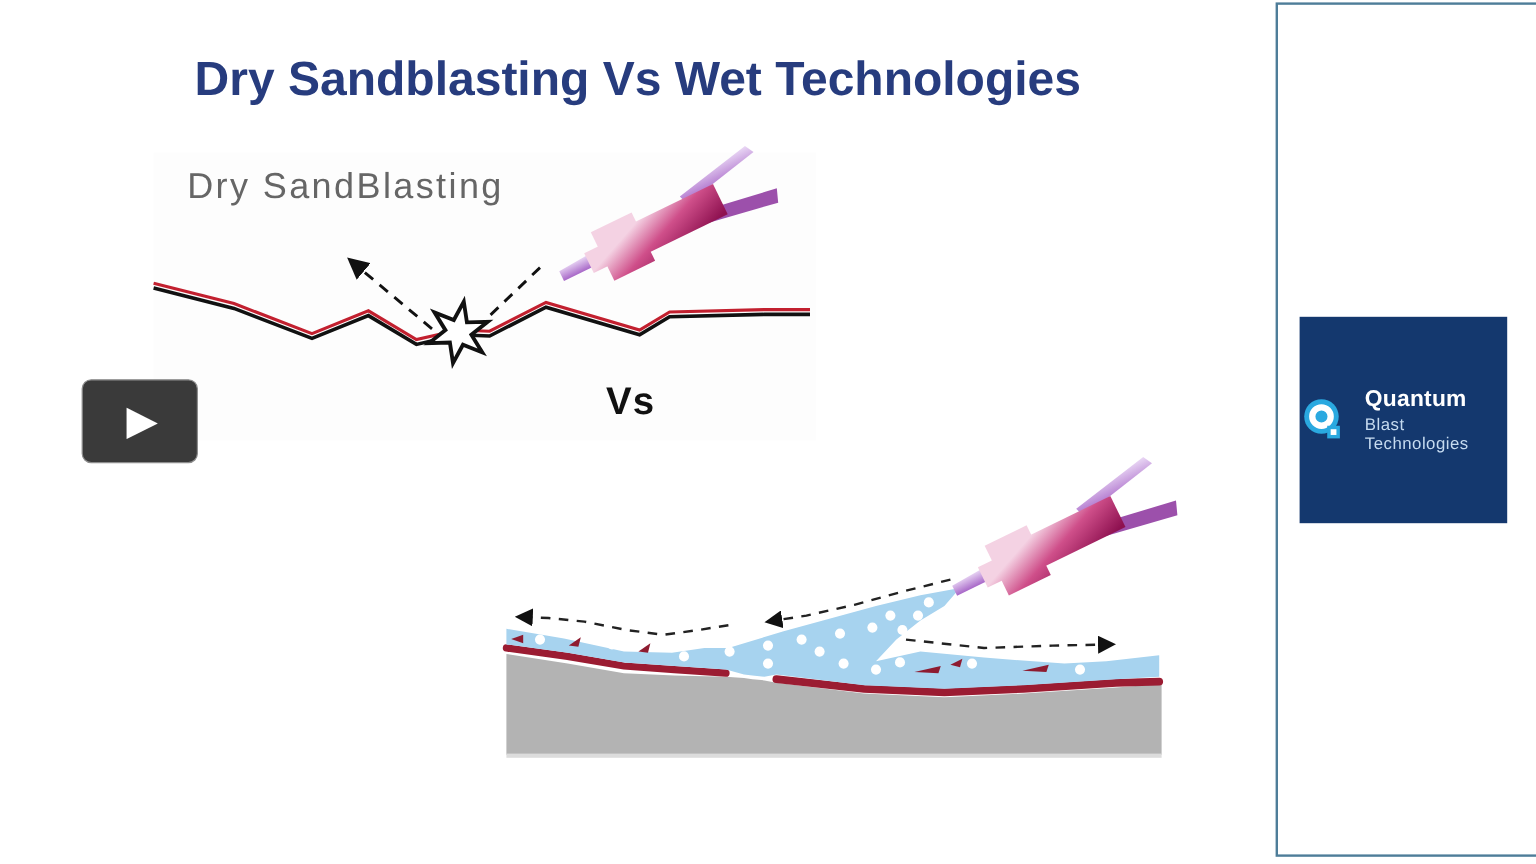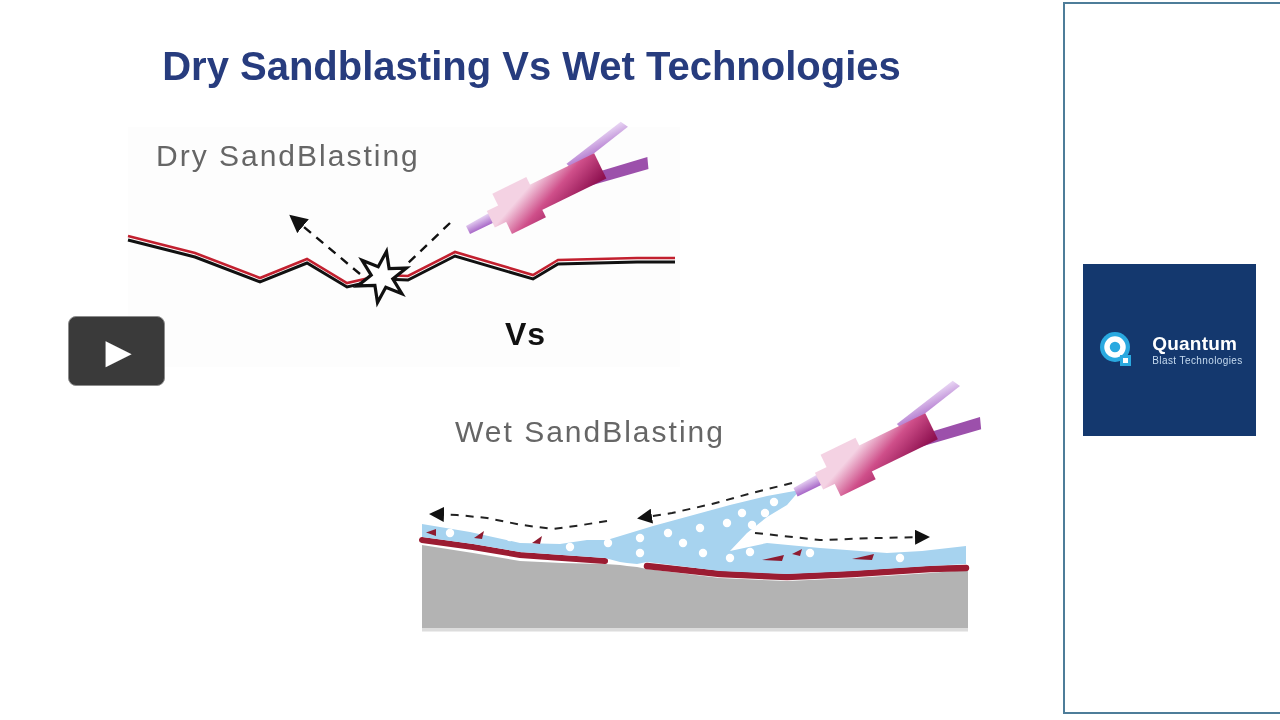--- a/index.html
+++ b/index.html
@@ -54,21 +54,21 @@
   .logo-card{
     position:absolute;left:18px;top:260px;width:173px;height:172px;
     background:var(--logo-navy,#14386e);
     display:flex;align-items:center;justify-content:center;
   }
   .logo-row{display:flex;align-items:center;gap:16px;}
   .logo-text .brand{
     color:#ffffff;font-size:19px;font-weight:700;letter-spacing:0.2px;line-height:1.05;
   }
   .logo-text .tagline{
-    color:#c6dbf0;font-size:10px;font-weight:400;letter-spacing:0.4px;margin-top:2px;
+    color:#c6dbf0;font-size:14px;font-weight:400;letter-spacing:0.4px;margin-top:2px;
   }
 </style>
 </head>
 <body>
 
 <svg width="0" height="0" style="position:absolute" aria-hidden="true">
   <defs>
     <linearGradient id="gunGrad" x1="0" y1="-32" x2="28" y2="34" gradientUnits="userSpaceOnUse">
       <stop offset="0" stop-color="#f4d2e3"></stop>
       <stop offset="0.45" stop-color="#cf4f8a"></stop>
@@ -157,21 +157,20 @@
     </g>
 
     <polyline points="185,116 160,120 131,124 100,120 65,113 35,110 10,109" fill="none" stroke="#222" stroke-width="2" stroke-dasharray="8 7" marker-end="url(#arr)"></polyline>
     <polyline points="370,78 330,88 290,99 250,108 218,113" fill="none" stroke="#222" stroke-width="2" stroke-dasharray="8 7" marker-end="url(#arr)"></polyline>
     <polyline points="333,128 398,135 455,133 505,132" fill="none" stroke="#222" stroke-width="2" stroke-dasharray="8 7" marker-end="url(#arr)"></polyline>
 
     <rect x="0" y="223" width="546" height="3.5" fill="#dcdcdc"></rect>
 
     <use href="#gun-shape" transform="translate(463,44) rotate(-26) scale(0.72)"></use>
   </svg>
-  <div class="diagram-label">Wet SandBlasting</div>
 </div>
 
 <div class="abs play-button">
   <span class="play-glyph">▶</span>
 </div>
 
 <div class="abs side-panel">
   <div class="logo-card">
     <div class="logo-row">
       <svg width="40" height="42" viewBox="0 0 40 42" aria-label="Q">

